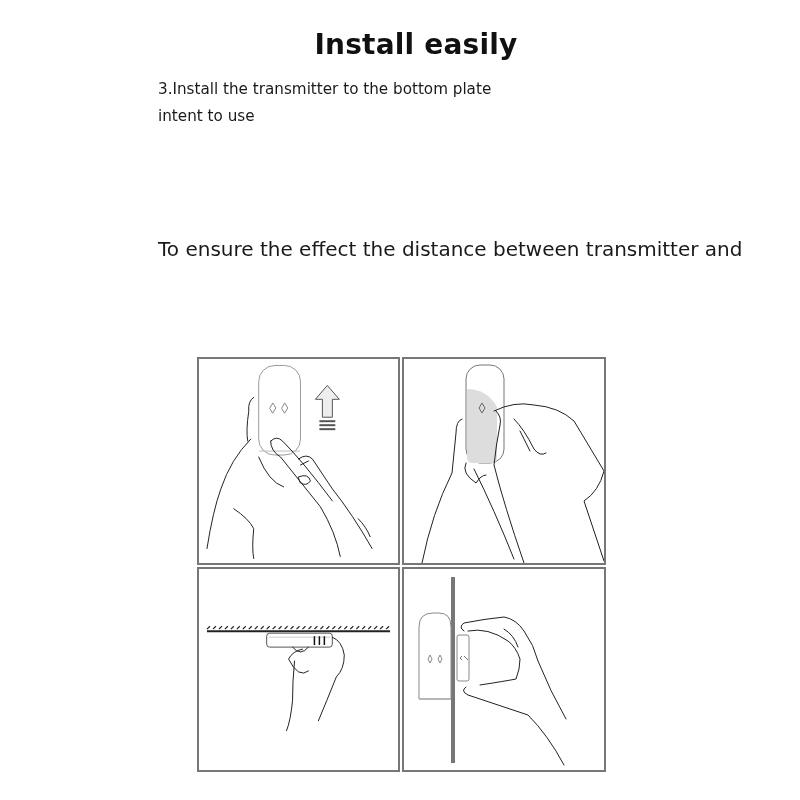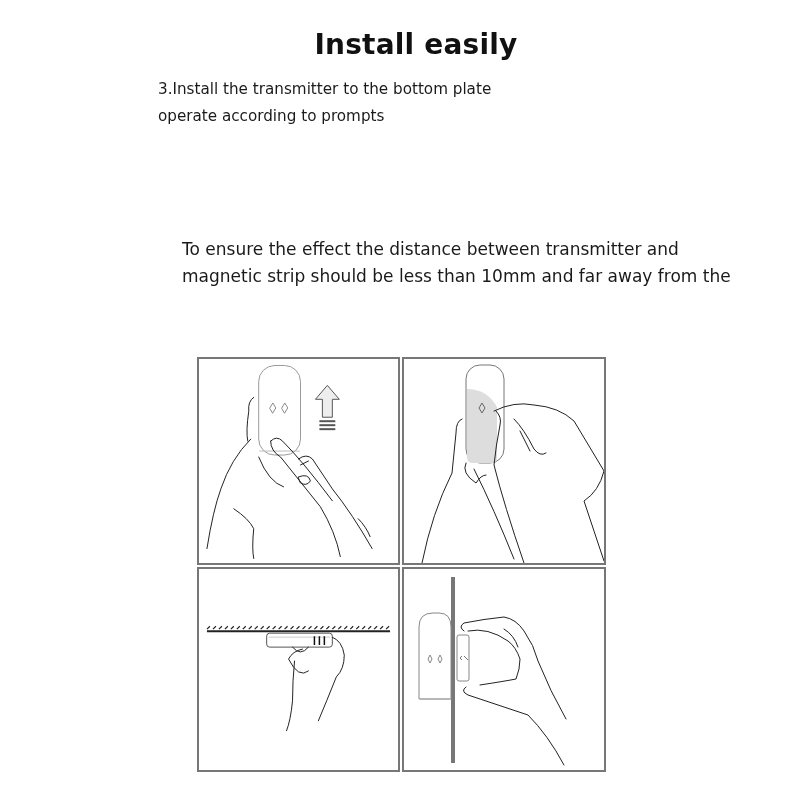--- a/index.html
+++ b/index.html
@@ -4,42 +4,41 @@
   <style>
     html, body { margin: 0; padding: 0; background: #ffffff; }
     body { width: 800px; height: 800px; position: relative; overflow: hidden;
       font-family: "DejaVu Sans", "Liberation Sans", sans-serif; color: #1a1a1a; }
     .title { position: absolute; top: 28px; left: 16px; width: 800px; text-align: center;
       font-size: 28px; font-weight: bold; color: #111; letter-spacing: 0.2px; }
     .steps { position: absolute; top: 76px; left: 158px; width: 520px;
       font-size: 15.2px; line-height: 27px; }
     .steps div { white-space: nowrap; }
     .note { position: absolute; top: 236px; left: 158px; width: 520px;
-      font-size: 17px; line-height: 27px; margin-left: 24px; }
+      font-size: 20px; line-height: 27px; }
     .note div { white-space: nowrap; }
     .panel { position: absolute; box-sizing: border-box; border: 2px solid #777; background: #fff; overflow: hidden; }
     .p1 { left: 197px; top: 357px; width: 203px; height: 208px; }
     .p2 { left: 402px; top: 357px; width: 204px; height: 208px; }
     .p3 { left: 197px; top: 567px; width: 203px; height: 205px; }
     .p4 { left: 402px; top: 567px; width: 204px; height: 205px; }
     .panel svg { position: absolute; left: 0; top: 0; width: 100%; height: 100%; }
   </style>
 </head>
 <body>
 
 <div class="title">Install easily</div>
 
 <div class="steps">
   <div>3.Install the transmitter to the bottom plate</div>
-  <div>operate according to prompts</div>
+  <div>intent to use</div>
 </div>
 
 <div class="note">
   <div>To ensure the effect the distance between transmitter and</div>
-  <div>magnetic strip should be less than 10mm and far away from the</div>
 </div>
 
 <div class="panel p1">
   <svg viewBox="0 0 200 204">
     <g fill="none" stroke="#222" stroke-width="1" stroke-linecap="round">
 
       <rect x="60" y="6" width="42" height="90" rx="16" fill="#fff" stroke="#999"></rect>
       <line x1="61" y1="92" x2="101" y2="92" stroke="#bbb"></line>
       <path d="M74 44 l-3 5 3 5 3-5z M86 44 l-3 5 3 5 3-5z" stroke="#888"></path>
 

